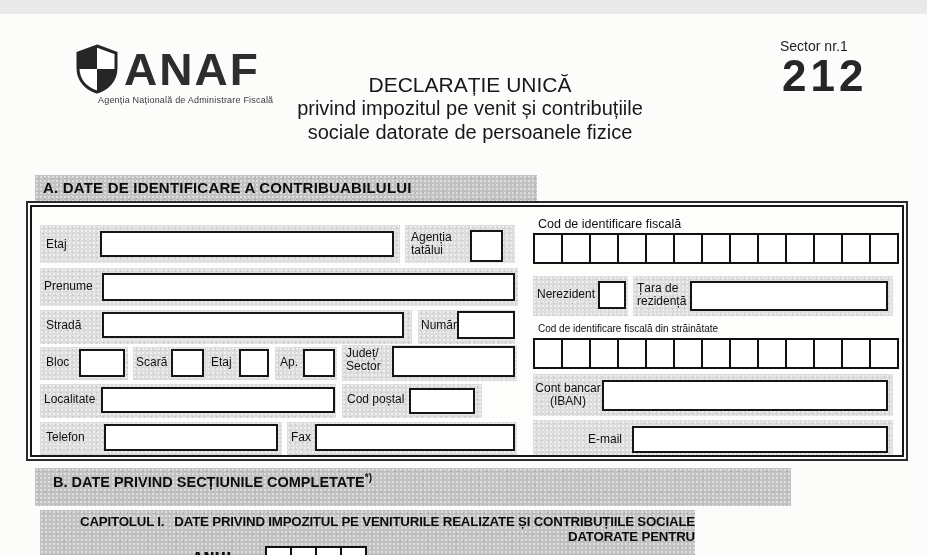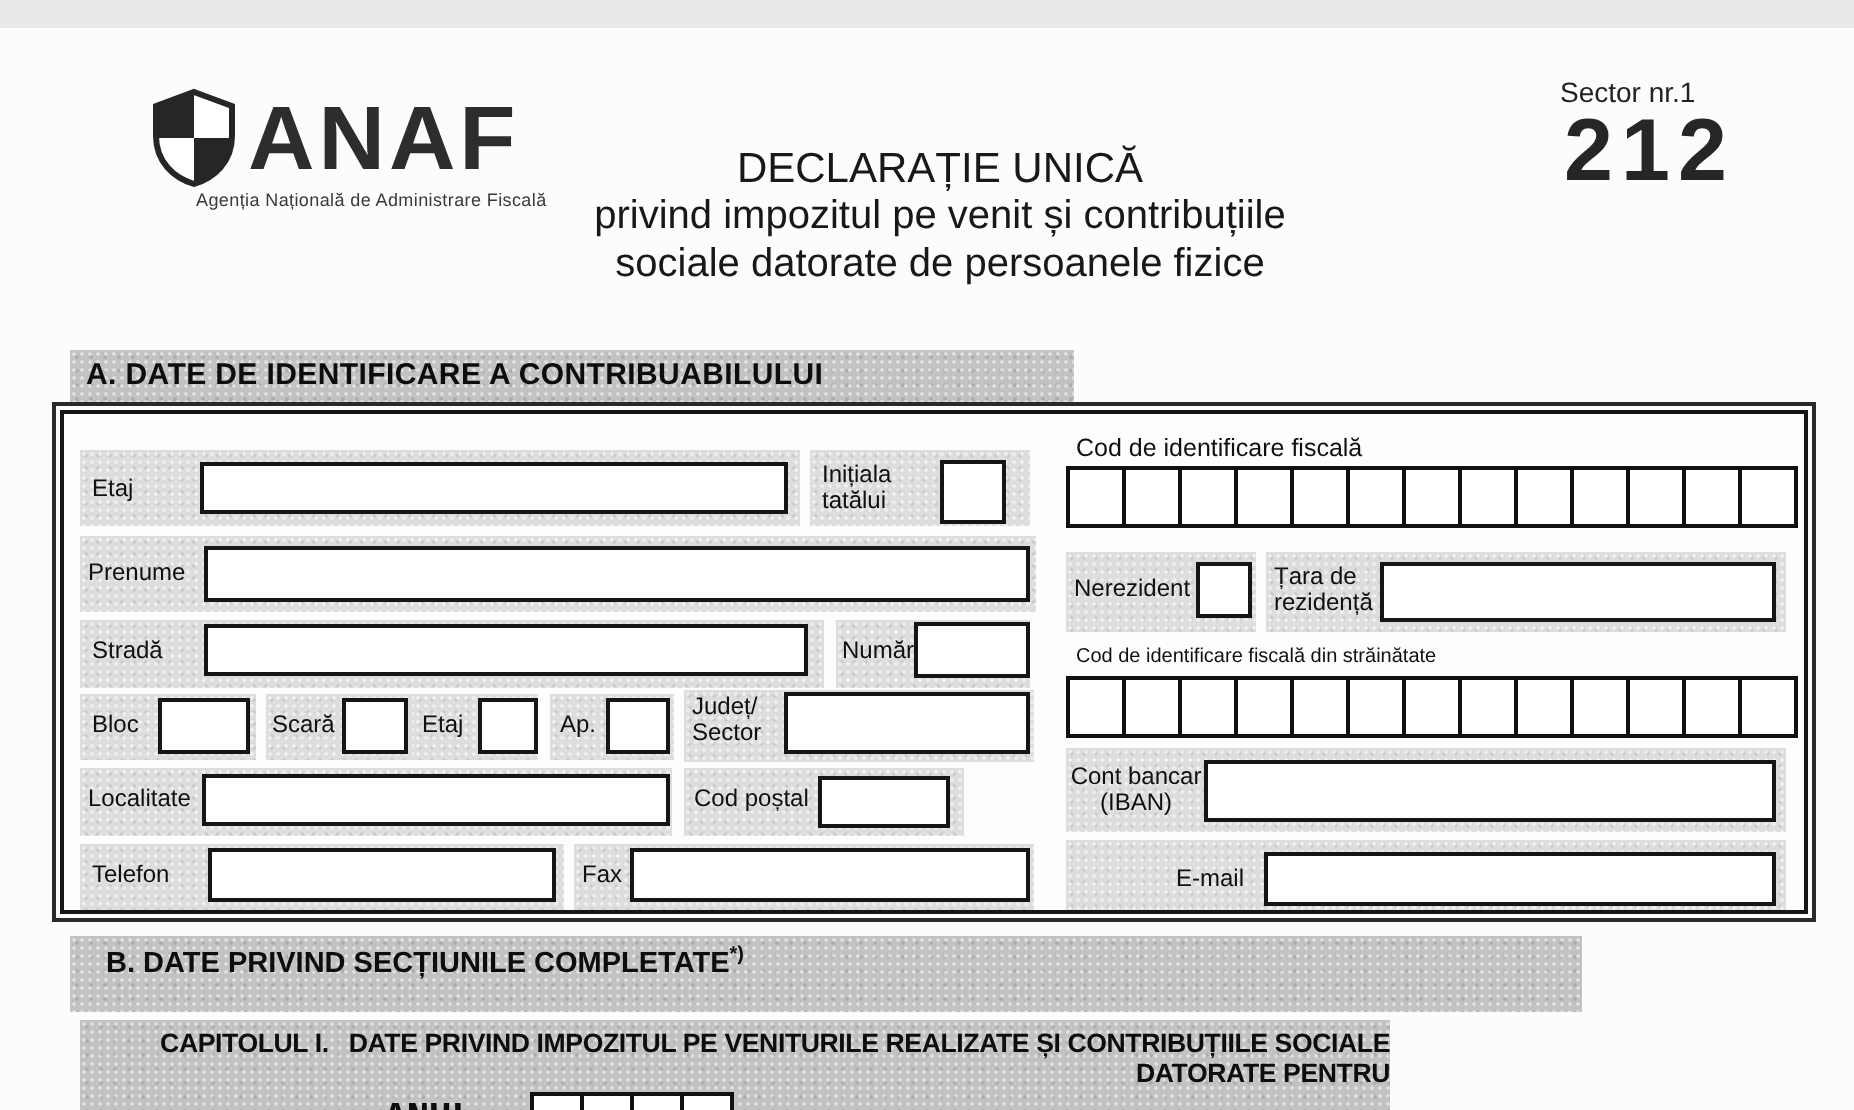--- a/index.html
+++ b/index.html
@@ -108,21 +108,21 @@
     <div class="strip" style="left:8px;top:215px;width:242px;height:33px"></div>
     <div class="strip" style="left:255px;top:215px;width:230px;height:33px"></div>
     <div class="strip" style="left:501px;top:69px;width:95px;height:40px"></div>
     <div class="strip" style="left:601px;top:69px;width:260px;height:40px"></div>
     <div class="strip" style="left:501px;top:167px;width:360px;height:42px"></div>
     <div class="strip" style="left:501px;top:213px;width:360px;height:35px"></div>
 
     <span class="flabel" style="left:14px;top:31px">Etaj</span>
     <input class="finput" style="left: 68px; top: 24px; width: 294px; height: 26px;">
 
-    <span class="flabel" style="left:379px;top:24px;width:48px">Inițiala tatălui</span>
+    <span class="flabel" style="left:379px;top:24px;width:48px">Agenția tatălui</span>
     <input class="finput" style="left: 438px; top: 23px; width: 33px; height: 32px;">
 
     <span class="flabel" style="left:12px;top:73px">Prenume</span>
     <input class="finput" style="left: 70px; top: 66px; width: 413px; height: 28px;">
 
     <span class="flabel" style="left:14px;top:112px">Stradă</span>
     <input class="finput" style="left: 70px; top: 105px; width: 302px; height: 26px;">
 
     <span class="flabel" style="left:389px;top:112px">Număr</span>
     <input class="finput" style="left: 425px; top: 104px; width: 58px; height: 28px;">

